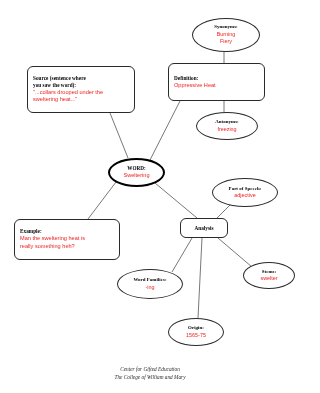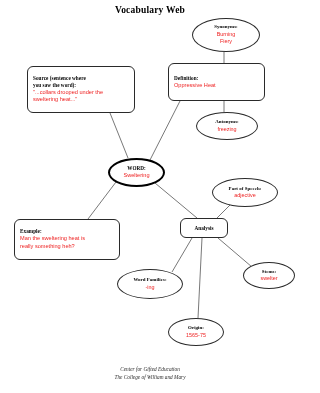--- a/index.html
+++ b/index.html
@@ -105,21 +105,20 @@
   #node-analysis   { left: 180px; top: 218px; width: 48px;  height: 20px; }
   #node-stems      { left: 243px; top: 262px; width: 52px;  height: 27px; }
   #node-families   { left: 117px; top: 269px; width: 66px;  height: 30px; }
   #node-origin     { left: 168px; top: 318px; width: 56px;  height: 28px; }
 </style>
 </head>
 <body>
 
 <div id="page">
 
-  <div id="title">Vocabulary Web</div>
 
   <svg id="edges" viewBox="0 0 300 393">
     <g stroke="#555555" stroke-width="0.8" fill="none">
 
       <line x1="224" y1="52" x2="224" y2="63"></line>
 
       <line x1="180" y1="101" x2="150" y2="160"></line>
 
       <line x1="224" y1="101" x2="224" y2="112"></line>
 

